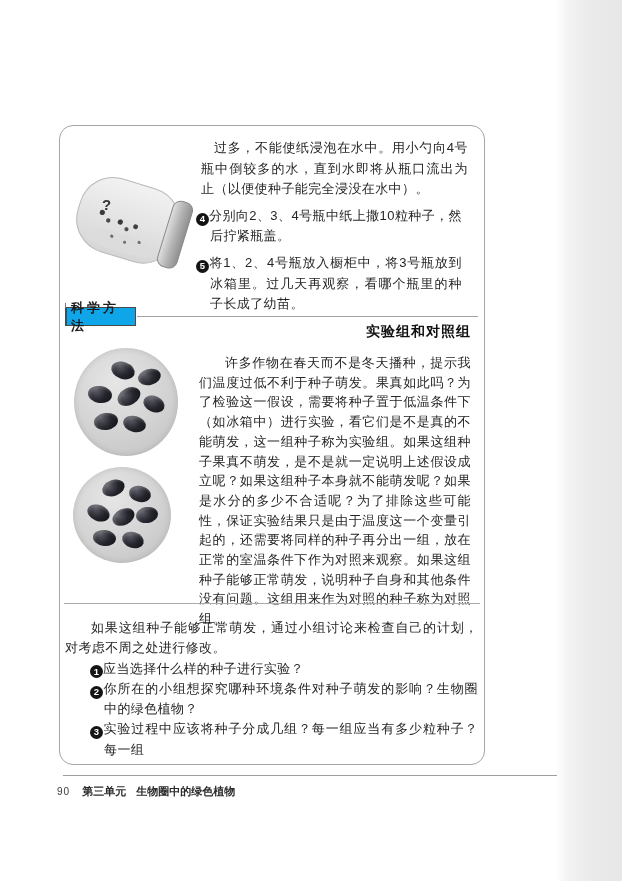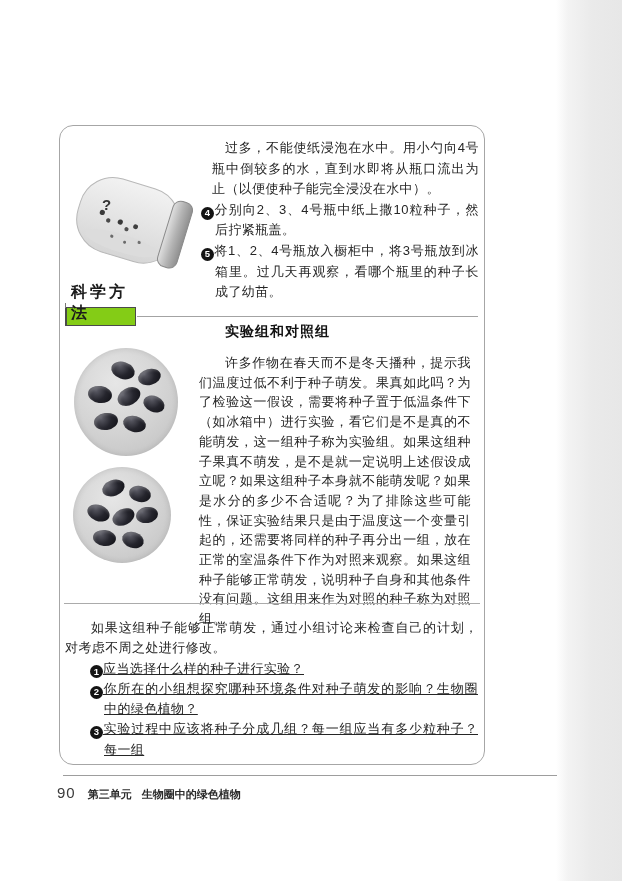--- a/index.html
+++ b/index.html
@@ -5,61 +5,61 @@
   html,body{margin:0;padding:0;}
   body{background:#ffffff;font-family:"Liberation Sans","DejaVu Sans",sans-serif;}
   .page{position:relative;width:622px;height:881px;background:#ffffff;overflow:hidden;color:#262626;}
   .scan-edge{position:absolute;top:0;right:0;width:66px;height:881px;
     background:linear-gradient(to right,#ffffff 0%,#f3f3f3 18%,#eaeaea 55%,#e7e7e7 100%);}
   
   .content-box{position:absolute;left:59px;top:125px;width:424px;height:638px;
     border:1px solid #a6a6a6;border-radius:14px;background:#fff;}
   
   .jar-fig{position:absolute;left:10px;top:40px;width:142px;height:128px;}
-  .steps-col{position:absolute;left:141px;top:12px;width:278px;
+  .steps-col{position:absolute;left:130px;top:12px;width:278px;
     font-size:13px;line-height:20.6px;letter-spacing:.4px;text-align:justify;}
   .steps-cont{margin:0;padding-left:11px;text-indent:13px;}
-  .step-item{margin:0;padding-left:14px;text-indent:-14px;}
+  .step-item{margin:6px;padding-left:14px;text-indent:-14px;}
   .nb{display:inline-flex;align-items:center;justify-content:center;width:13px;height:13px;
     border-radius:50%;background:#141414;color:#fff;font-size:9.5px;font-weight:bold;
     vertical-align:-2px;text-indent:0;letter-spacing:0;}
   
   .sm-tag{position:absolute;left:5px;top:181px;width:60px;height:15px;
     border:1px solid #4a4a4a;border-left-width:2px;padding:1px 4px;
-    display:flex;align-items:flex-end;justify-content:center;
-    font-size:16px;font-weight:bold;letter-spacing:3px;color:#1c1c1c;background:#84cc16;}
+    display:flex;align-items:center;justify-content:center;
+    font-size:13px;font-weight:bold;letter-spacing:3px;color:#1c1c1c;background:#0ea5e9;}
   .sm-tag:before{content:"";position:absolute;left:-2px;top:-5px;width:1px;height:5px;background:#777;}
   .sm-rule{position:absolute;left:77px;top:190px;width:341px;height:1px;background:#a3a3a3;}
   
   .method-col{position:absolute;left:139px;top:197px;width:272px;}
-  .method-title{margin:0;font-size:14px;font-weight:bold;text-align:left;padding-left:26px;
+  .method-title{margin:0;font-size:14px;font-weight:bold;text-align:right;padding-left:26px;
     letter-spacing:1px;color:#111;}
   .method-body{margin:12px 0 0 0;font-size:13px;line-height:19.7px;letter-spacing:.4px;
     text-align:justify;text-indent:2em;}
   
   .seed-photo{position:absolute;border-radius:50%;
     background:radial-gradient(circle at 40% 32%,#e6e6e6 0%,#d2d2d2 55%,#bfbfbf 100%);
     box-shadow:inset 0 0 6px rgba(0,0,0,.12);}
   .sp1{left:14px;top:222px;width:104px;height:108px;}
   .sp2{left:13px;top:341px;width:98px;height:96px;}
   .seed{position:absolute;border-radius:50%;
     background:radial-gradient(circle at 32% 28%,#5c5c66 0%,#25252d 50%,#0f0f14 100%);
     box-shadow:inset 2px 2px 3px rgba(255,255,255,.22);}
   
   .mid-rule{position:absolute;left:4px;top:477px;width:416px;height:1px;background:#ababab;}
   .discussion{position:absolute;left:5px;top:492px;width:413px;
     font-size:13px;line-height:20.3px;letter-spacing:.4px;text-align:justify;}
   .disc-head{margin:0;font-weight:bold;font-size:13px;color:#111;}
   .disc-intro{margin:0;text-indent:2em;}
-  .disc-qs{margin:0;padding-left:25px;text-decoration:underline;}
+  .disc-qs{margin:0;padding-left:25px;}
   .q-item{margin:0;padding-left:14px;text-indent:-14px;}
   
   .footer-rule{position:absolute;left:63px;top:775px;width:494px;height:1px;background:#9d9d9d;}
   .footer{position:absolute;left:57px;top:784px;display:flex;align-items:baseline;color:#2b2b2b;}
-  .f-num{font-size:15px;letter-spacing:1px;color:#3a3a3a;}
+  .f-num{font-size:10px;letter-spacing:1px;color:#3a3a3a;}
   .f-unit{font-size:11px;font-weight:bold;margin-left:12px;}
   .f-title{font-size:11px;font-weight:bold;margin-left:10px;text-align:right;}
 </style>
 </head>
 <body>
 
 <div class="page">
 
   <div class="scan-edge"></div>
 

